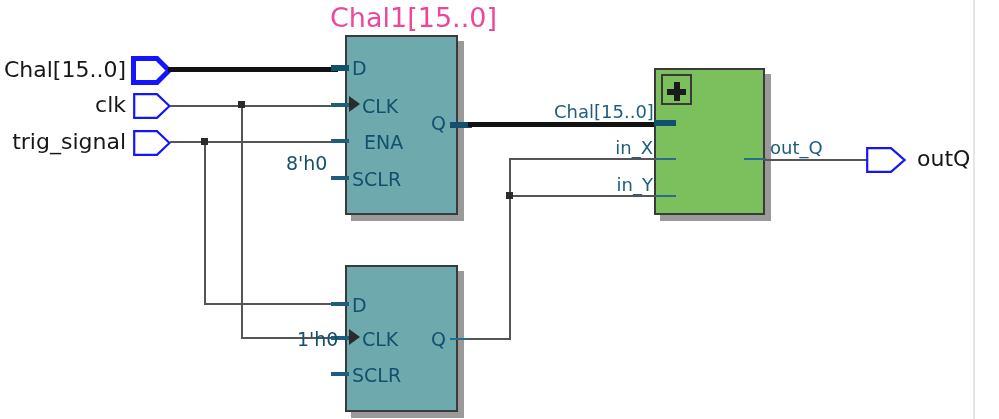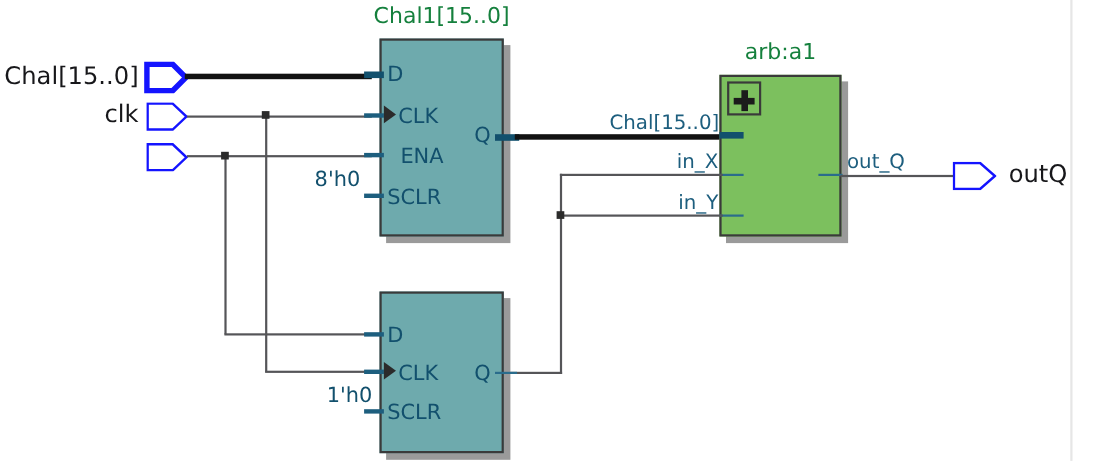--- a/index.html
+++ b/index.html
@@ -33,22 +33,21 @@
   }
   .block .body{
     position:absolute;left:0;top:0;width:100%;height:100%;
     box-sizing:border-box;
     border:2px solid #3a3a3a;
   }
   .teal .body{background:#6eaaad;}
   .green .body{background:#7cc05e;}
   .block-title{
     position:absolute;
-    font-size:20px;color:#15803d;white-space:nowrap;
-    text-align:center;
+    font-size:27px;color:#ec4899;white-space:nowrap;
   }
   .pin-label{
     position:absolute;
     font-size:19px;color:#12506d;white-space:nowrap;
   }
   .pin-label.right{text-align:right;}
   .const-label{
     position:absolute;
     font-size:19px;color:#12506d;white-space:nowrap;
   }
@@ -91,20 +90,21 @@
     </svg>
   </div>
 
   <div class="port-label left" style="left:0px;top:92px;width:126px;">clk</div>
   <div class="port" style="left:133px;top:93px;">
     <svg width="38" height="26" viewBox="0 0 38 26">
       <polygon points="1.2,1.2 24,1.2 36.5,13 24,24.8 1.2,24.8" fill="#ffffff" stroke="#1414ff" stroke-width="2.2"></polygon>
     </svg>
   </div>
 
+  <div class="port-label left" style="left:0px;top:129px;width:126px;">trig_signal</div>
   <div class="port" style="left:133px;top:130px;">
     <svg width="38" height="26" viewBox="0 0 38 26">
       <polygon points="1.2,1.2 24,1.2 36.5,13 24,24.8 1.2,24.8" fill="#ffffff" stroke="#1414ff" stroke-width="2.2"></polygon>
     </svg>
   </div>
 
   <div class="bus-h" style="left:168px;top:67px;width:170px;"></div>
 
   <div class="wire-h" style="left:170px;top:105px;width:168px;"></div>
 
@@ -136,21 +136,20 @@
   <div class="pin-label" style="left:364px;top:131px;">ENA</div>
   <div class="pin-label" style="left:352px;top:168px;">SCLR</div>
   <div class="const-label" style="left:286px;top:152px;">8'h0</div>
 
   <div class="pin-label right" style="left:410px;top:112px;width:36px;">Q</div>
   <div class="pinstub-thick" style="left:450px;top:122px;width:22px;"></div>
 
   <div class="bus-h" style="left:468px;top:122px;width:192px;"></div>
   <div class="net-label" style="left:554px;top:101px;">Chal[15..0]</div>
 
-  <div class="block-title" style="left:654px;top:35px;width:111px;">arb:a1</div>
   <div class="block green" style="left:654px;top:68px;width:111px;height:147px;">
     <div class="shadow"></div>
     <div class="body"></div>
   </div>
   <div class="plus-box" style="left:661px;top:74px;width:31px;height:31px;">
     <div class="hbar" style="left:4px;top:12.5px;width:19px;height:6px;"></div>
     <div class="vbar" style="left:10.5px;top:6px;width:6px;height:19px;"></div>
   </div>
 
   <div class="pinstub-thick" style="left:654px;top:120px;width:22px;"></div>
@@ -180,17 +179,17 @@
     <div class="shadow"></div>
     <div class="body"></div>
   </div>
   <div class="pinstub" style="left:331px;top:302px;width:18px;"></div>
   <div class="pinstub" style="left:331px;top:336px;width:18px;"></div>
   <div class="pinstub" style="left:331px;top:372px;width:18px;"></div>
   <div class="pin-label" style="left:352px;top:294px;">D</div>
   <div class="clk-tri" style="left:349px;top:329px;"></div>
   <div class="pin-label" style="left:362px;top:328px;">CLK</div>
   <div class="pin-label" style="left:352px;top:364px;">SCLR</div>
-  <div class="const-label" style="left:297px;top:348px;">1'h0</div>
+  <div class="const-label" style="left:297px;top:328px;">1'h0</div>
   <div class="pin-label right" style="left:410px;top:328px;width:36px;">Q</div>
   <div class="pinstub-thin" style="left:450px;top:338px;width:20px;"></div>
 
 </div>
 
 </body></html>

